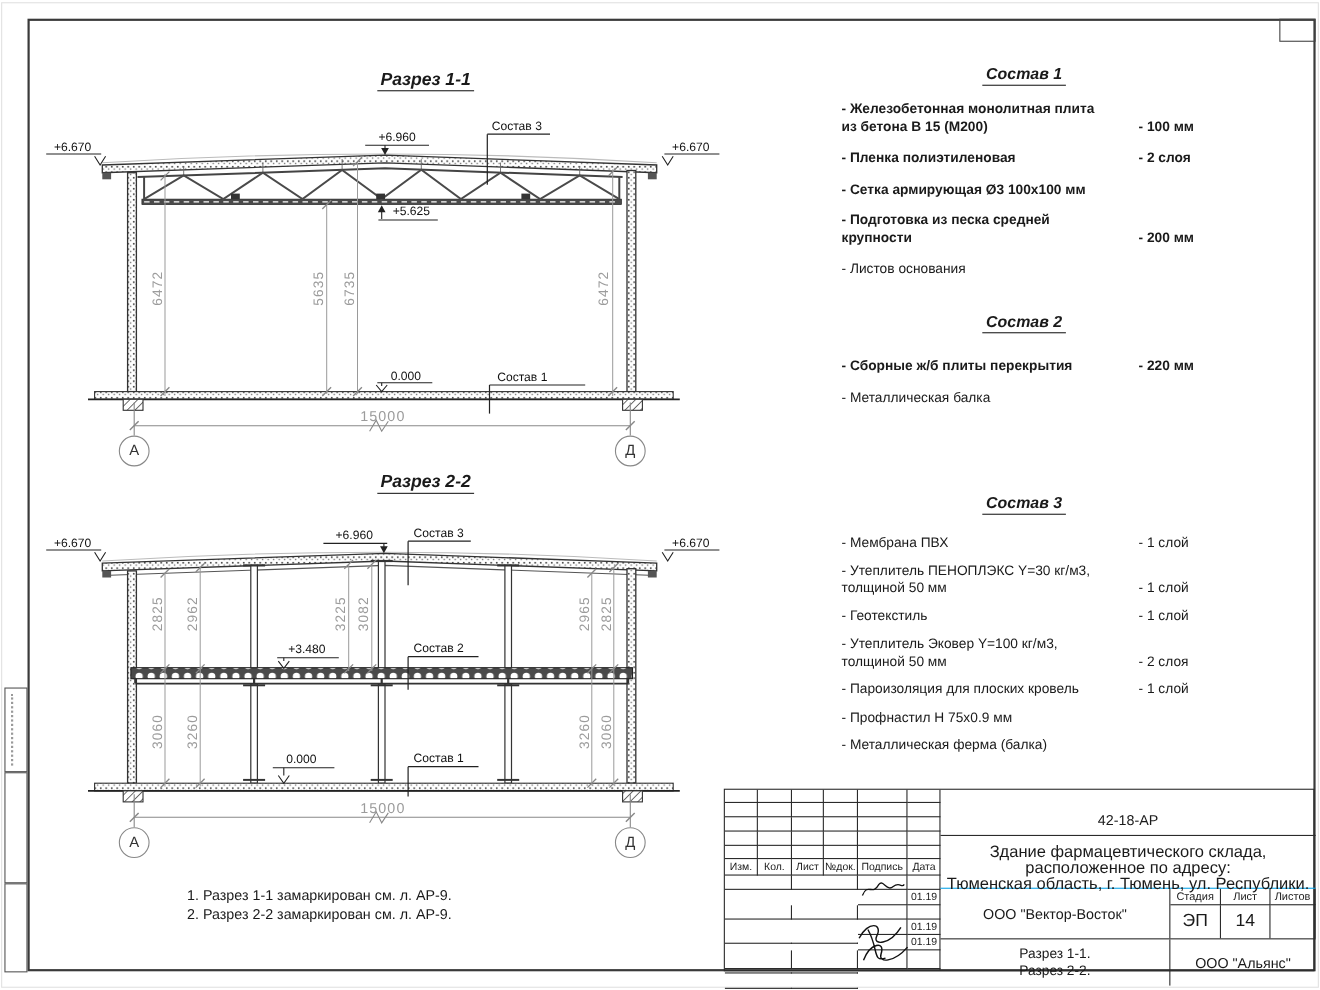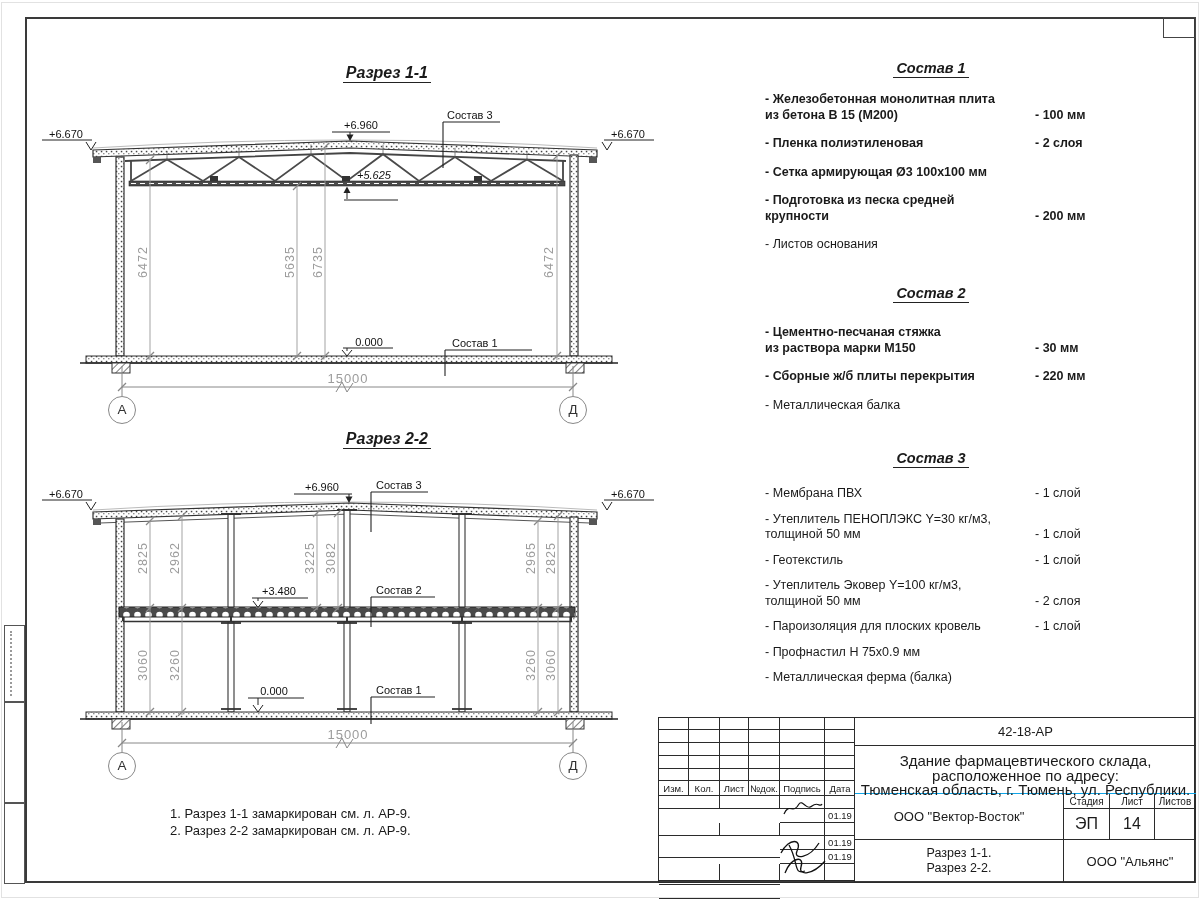--- a/index.html
+++ b/index.html
@@ -32,21 +32,21 @@
   #tb{position:absolute;left:658px;top:717px;width:537px;height:166px;border:1.6px solid #2b2b2b;box-sizing:border-box;}
   #tb *{box-sizing:border-box;}
   .tbl{position:absolute;left:0;top:0;width:196px;height:100%;border-right:1.2px solid #2b2b2b;}
   .g6{display:grid;grid-template-columns:30px 31px 29px 31px 45px 30px;grid-template-rows:12px 13px 13px 13px 12px 15px;}
   .g4{display:grid;grid-template-columns:61px 60px 45px 30px;grid-template-rows:13px 14px 13px 14px 14px 17px;}
   .c{border-right:1px solid #2b2b2b;border-bottom:1px solid #2b2b2b;font-size:9.5px;display:flex;align-items:center;justify-content:center;overflow:hidden;white-space:nowrap;}
   .g6 .c:nth-child(6n){border-right:none;}
   .g4 .c:nth-child(4n){border-right:none;}
   .c.lft{justify-content:flex-start;padding-left:3px;font-size:10.5px;margin-top:48px;}
   .c.dt{font-size:9.5px;}
-  .tbr{position:absolute;left:196px;top:0;width:341px;height:100%;font-size:11px;}
+  .tbr{position:absolute;left:196px;top:14px;width:341px;height:100%;font-size:11px;}
   .tb-code{height:28px;border-bottom:1px solid #2b2b2b;display:flex;align-items:center;justify-content:center;font-size:13px;}
   .tb-obj{height:48px;border-bottom:1px solid #0ea5e9;text-align:center;font-size:15px;line-height:14.5px;padding-top:8px;}
   .tb-mid{height:46px;border-bottom:1px solid #2b2b2b;display:flex;}
   .tb-comp{width:209px;border-right:1px solid #2b2b2b;display:flex;align-items:center;justify-content:center;font-size:13px;}
   .tb-stage{flex:1;display:grid;grid-template-columns:46px 45px 41px;grid-template-rows:15px 30px;}
   .tb-stage .c{font-size:10px;}
   .tb-stage .c.val{font-size:16px;border-bottom:none;}
   .tb-bot{height:42px;display:flex;}
   .tb-content{width:209px;border-right:1px solid #2b2b2b;display:flex;flex-direction:column;align-items:center;justify-content:center;font-size:12.5px;line-height:15px;}
   .tb-contr{flex:1;display:flex;align-items:center;justify-content:center;font-size:13px;}
@@ -266,21 +266,21 @@
       <circle cx="122" cy="766" r="13.5" fill="#fff" stroke="#888" stroke-width="1"></circle>
       <circle cx="573" cy="766" r="13.5" fill="#fff" stroke="#888" stroke-width="1"></circle>
     </g>
   </svg>
 
   <div class="sec-title" style="left:271px;top:64px;"><span>Разрез 1-1</span></div>
   <div class="lb ctr" style="left:42px;top:128px;width:48px;">+6.670</div>
   <div class="lb ctr" style="left:604px;top:128px;width:48px;">+6.670</div>
   <div class="lb ctr" style="left:334px;top:119px;width:54px;">+6.960</div>
   <div class="lb" style="left:447px;top:109px;">Состав 3</div>
-  <div class="lb ctr" style="left:348px;top:169px;width:52px;font-style:italic;">+5.625</div>
+  <div class="lb ctr" style="left:348px;top:186px;width:52px;">+5.625</div>
   <div class="lb ctr" style="left:346px;top:336px;width:46px;">0.000</div>
   <div class="lb" style="left:452px;top:337px;">Состав 1</div>
   <div class="dim" style="left:121px;top:255px;">6472</div>
   <div class="dim" style="left:268px;top:255px;">5635</div>
   <div class="dim" style="left:296px;top:255px;">6735</div>
   <div class="dim" style="left:527px;top:255px;">6472</div>
   <div class="span-dim" style="left:318px;top:371px;">15000</div>
   <div class="ax" style="left:108px;top:396px;">А</div>
   <div class="ax" style="left:559px;top:396px;">Д</div>
 
@@ -328,25 +328,20 @@
         <div class="vl">- 200 мм</div>
       </div>
     <div class="ci">
         <div class="nm">- Листов основания</div>
         <div class="vl"></div>
       </div>
   </div>
   <div class="comp" style="left:765px;top:285px;">
     <div class="comp-title" style="margin-bottom:24px;"><span>Состав 2</span></div>
     <div class="ci mb13">
-        <div class="nm">- Цементно-песчаная стяжка
-из раствора марки М150</div>
-        <div class="vl">- 30 мм</div>
-      </div>
-    <div class="ci mb13">
         <div class="nm">- Сборные ж/б плиты перекрытия</div>
         <div class="vl">- 220 мм</div>
       </div>
     <div class="ci">
         <div class="nm">- Металлическая балка</div>
         <div class="vl"></div>
       </div>
   </div>
   <div class="comp" style="left:765px;top:450px;">
     <div class="comp-title" style="margin-bottom:20px;"><span>Состав 3</span></div>

